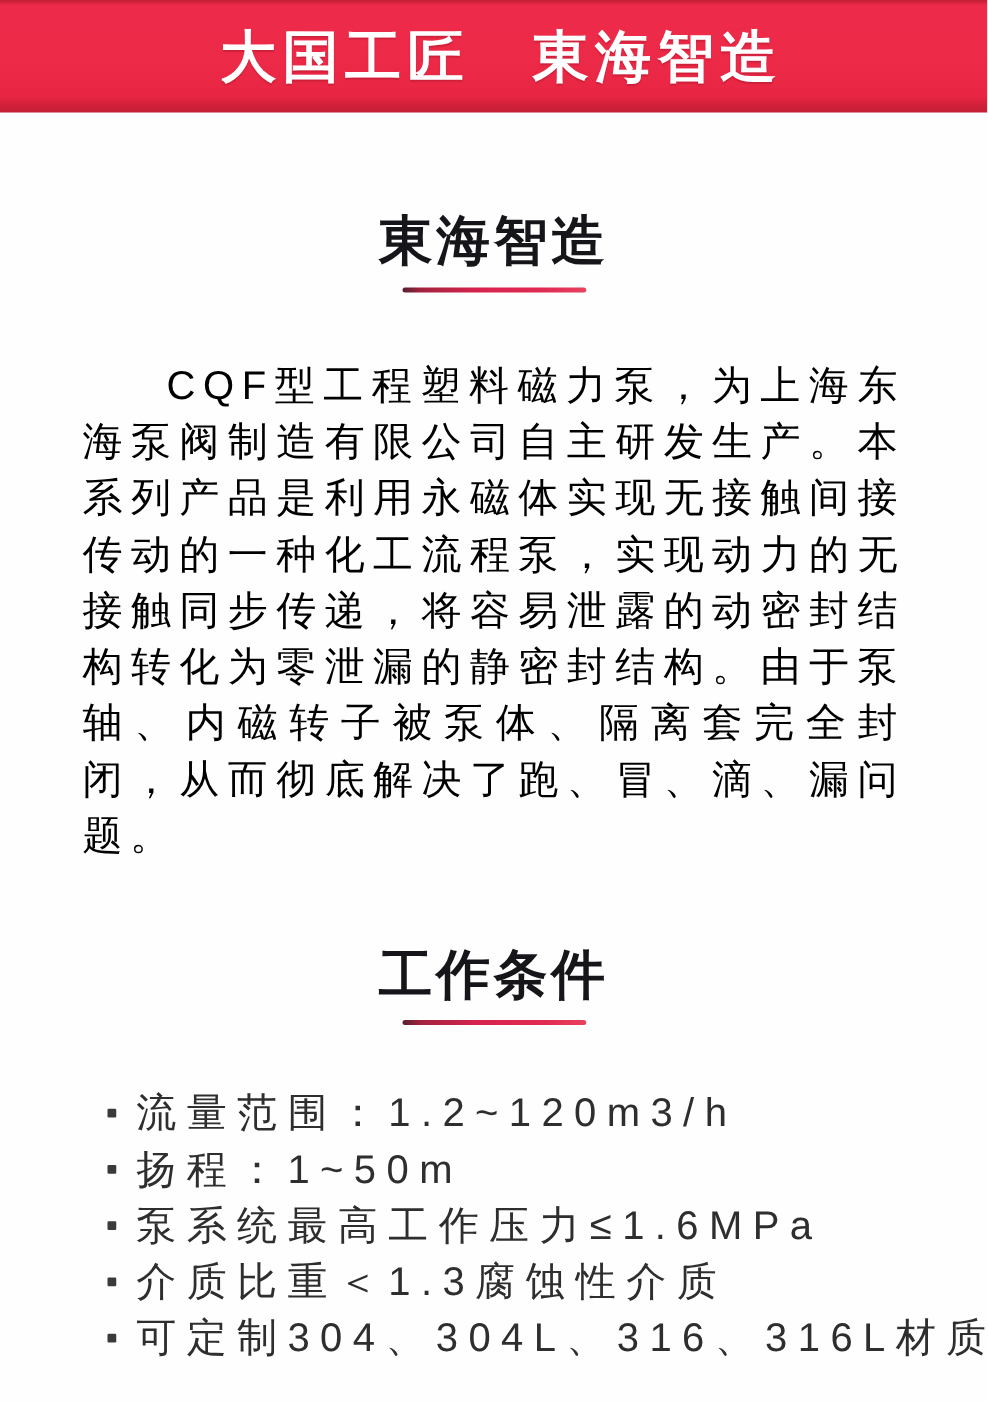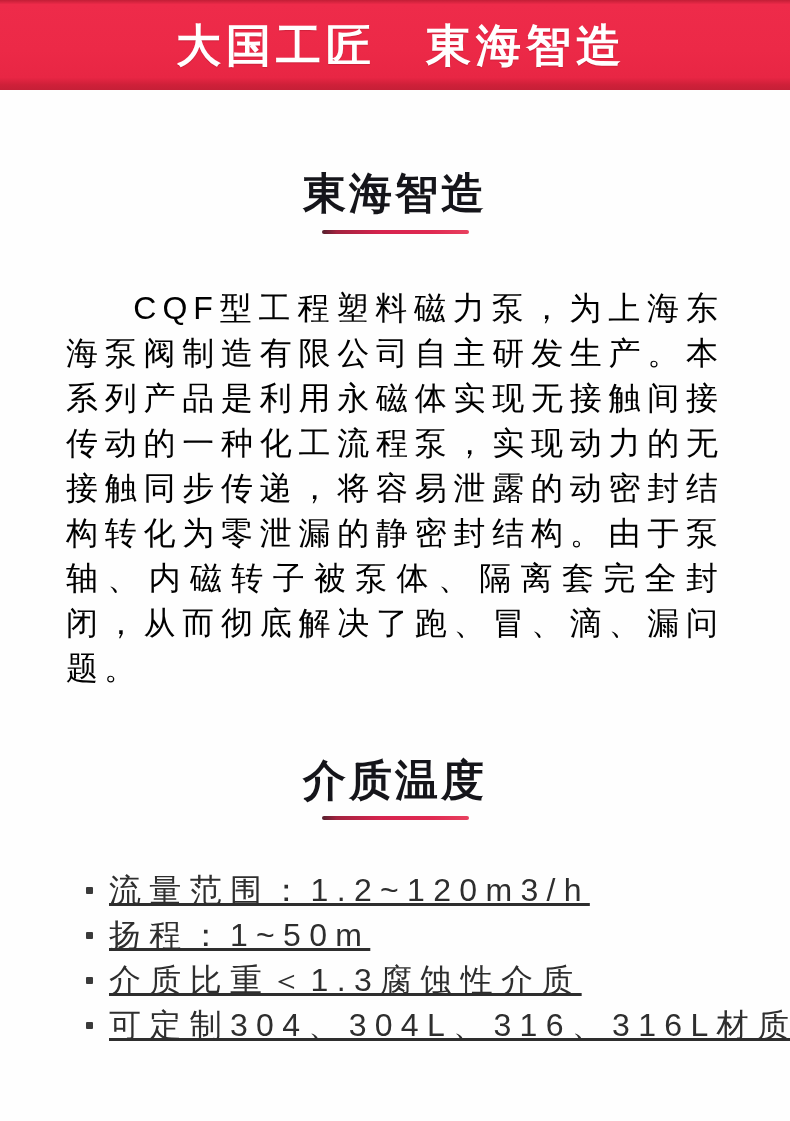--- a/index.html
+++ b/index.html
@@ -87,50 +87,53 @@
     height: 7px;
     border-radius: 1px;
     background: #3a3a3a;
     margin-right: 16px;
   }
   .spec-text {
     font-size: 32px;
     letter-spacing: 0.26em;
     color: #2e2e2e;
     white-space: nowrap;
-    text-decoration: underline;
   }
 </style>
 </head>
 <body>
 
 <div class="page">
 
   <header class="banner">
     <h1 class="banner-title">大国工匠　東海智造</h1>
   </header>
 
   <section>
     <h2 class="sec-title first">東海智造</h2>
     <div class="title-underline"></div>
     <p class="overview-paragraph">CQF型工程塑料磁力泵，为上海东海泵阀制造有限公司自主研发生产。本系列产品是利用永磁体实现无接触间接传动的一种化工流程泵，实现动力的无接触同步传递，将容易泄露的动密封结构转化为零泄漏的静密封结构。由于泵轴、内磁转子被泵体、隔离套完全封闭，从而彻底解决了跑、冒、滴、漏问题。</p>
   </section>
 
   <section>
-    <h2 class="sec-title second">介质温度</h2>
+    <h2 class="sec-title second">工作条件</h2>
     <div class="title-underline"></div>
 
     <ul class="spec-list">
       <li class="spec-item">
         <span class="bullet-dot"></span>
         <span class="spec-text">流量范围：1.2~120m3/h</span>
       </li>
       <li class="spec-item">
         <span class="bullet-dot"></span>
         <span class="spec-text">扬程：1~50m</span>
+      </li>
+      <li class="spec-item">
+        <span class="bullet-dot"></span>
+        <span class="spec-text">泵系统最高工作压力≤1.6MPa</span>
       </li>
       <li class="spec-item">
         <span class="bullet-dot"></span>
         <span class="spec-text">介质比重＜1.3腐蚀性介质</span>
       </li>
       <li class="spec-item">
         <span class="bullet-dot"></span>
         <span class="spec-text">可定制304、304L、316、316L材质</span>
       </li>
     </ul>

